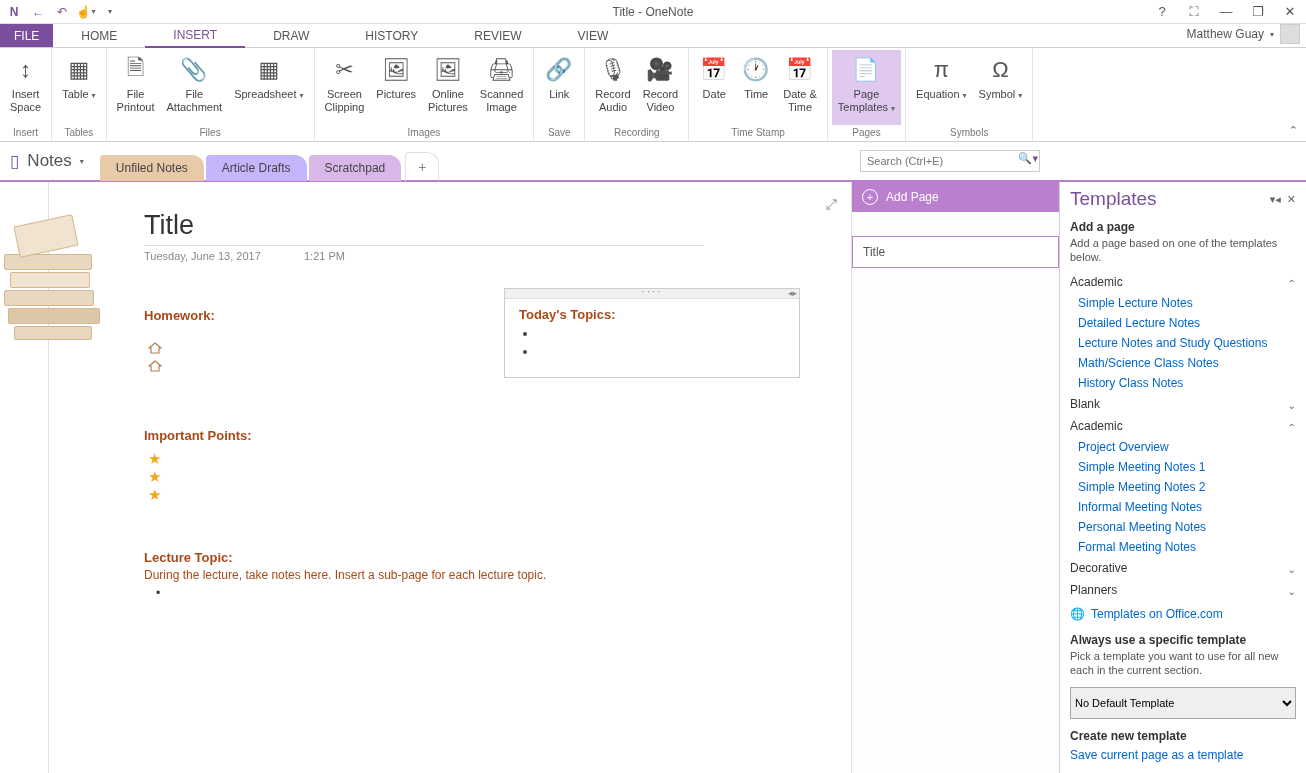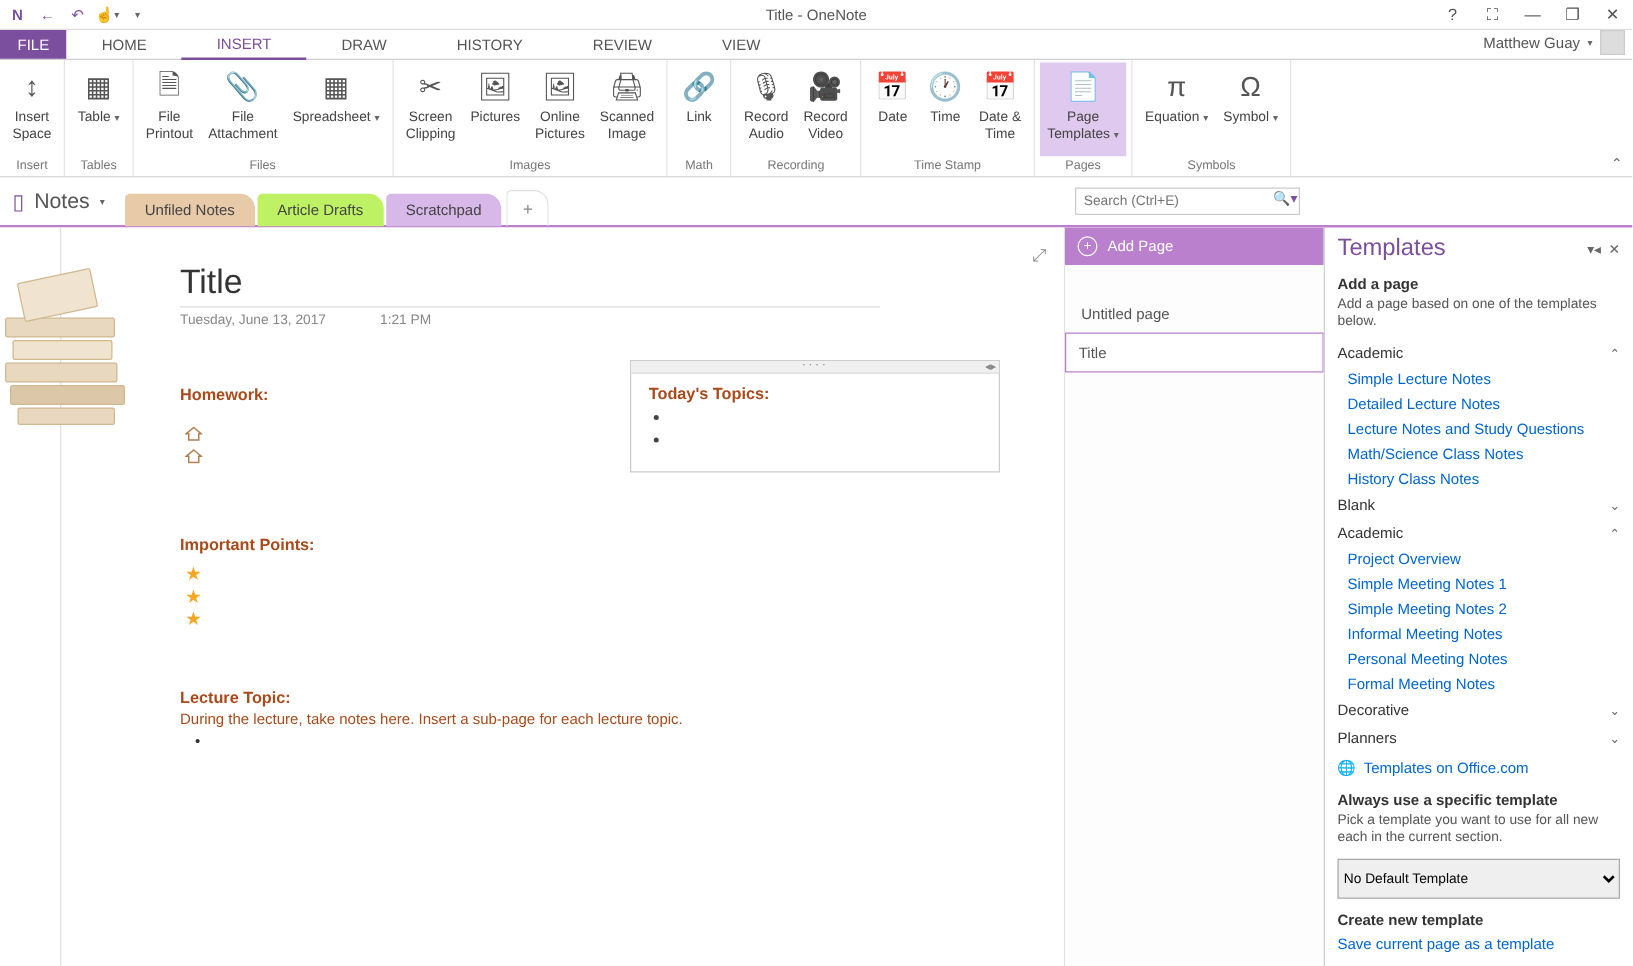--- a/index.html
+++ b/index.html
@@ -32,21 +32,21 @@
 .ribbon-label { font-size: 11px; color: #444; text-align: center; line-height: 1.15; margin-top: 2px; }
 .dropdown-arrow { font-size: 8px; color: #666; }
 .ribbon-collapse { position: absolute; right: 8px; bottom: 4px; font-size: 11px; color: #666; cursor: pointer; }
 
 
 .workrow { height: 40px; display: flex; align-items: center; background: #fff; border-bottom: 2px solid #ba7fcd; position: relative; }
 .notebook-sel { display: flex; align-items: center; gap: 8px; padding: 0 10px; font-size: 17px; color: #555; cursor: pointer; }
 .section-tabs { display: flex; align-items: flex-end; height: 100%; margin-left: 6px; }
 .section-tab { padding: 6px 16px 6px 16px; font-size: 12px; border-top-left-radius: 4px; border-top-right-radius: 12px; margin-right: 2px; cursor: pointer; color: #444; position: relative; top: 1px; }
 .st1 { background: #e8c9a8; }
-.st2 { background: #bef264; margin-top: 20px; }
+.st2 { background: #c4b5fd; margin-top: 20px; }
 .st3 { background: #d8b8e8; }
 .add-tab { padding: 6px 12px; font-size: 14px; color: #888; cursor: pointer; border: 1px solid #e0e0e0; border-bottom: none; border-top-left-radius: 4px; border-top-right-radius: 12px; margin-left: 2px; position: relative; top: 1px;}
 .search-wrap { position: absolute; right: 266px; width: 180px; }
 .search-input { width: 100%; height: 22px; font-size: 11px; padding: 0 22px 0 6px; border: 1px solid #ccc; color: #888; }
 .search-icon-btn { position: absolute; right: 2px; top: 2px; font-size: 11px; color: #7b4f9d; cursor: pointer; }
 
 
 .main { display: flex; height: calc(773px - 24px - 24px - 94px - 40px); }
 .canvas { flex: 1; position: relative; background: #fff; overflow: hidden; }
 .page-margin-line { position: absolute; left: 48px; top: 0; bottom: 0; width: 1px; background: #e0e0e0; }
@@ -197,21 +197,21 @@
       </div>
       <div class="ribbon-group-label">Images</div>
     </div>
     <div class="ribbon-group">
       <div class="ribbon-group-items">
         <div class="ribbon-btn">
           <div class="ribbon-icon">🔗</div>
           <div class="ribbon-label">Link</div>
         </div>
       </div>
-      <div class="ribbon-group-label">Math</div>
+      <div class="ribbon-group-label">Save</div>
     </div>
     <div class="ribbon-group">
       <div class="ribbon-group-items">
         <div class="ribbon-btn">
           <div class="ribbon-icon">🎙</div>
           <div class="ribbon-label">Record<br>Audio</div>
         </div>
         <div class="ribbon-btn">
           <div class="ribbon-icon">🎥</div>
           <div class="ribbon-label">Record<br>Video</div>
@@ -328,21 +328,20 @@
       </ul>
     </div>
   </div>
 
   <div class="pages-panel">
     <div class="add-page">
       <span class="add-page-icon">+</span>
       <span>Add Page</span>
     </div>
     <div style="height:24px;"></div>
-    <div class="page-item">Untitled page</div>
     <div class="page-item selected">Title</div>
   </div>
 
   <div class="templates-panel">
     <div class="tp-header">
       <span class="tp-header-title">Templates</span>
       <span class="tp-header-ctrls">
         <span>▾◂</span>
         <span>✕</span>
       </span>

